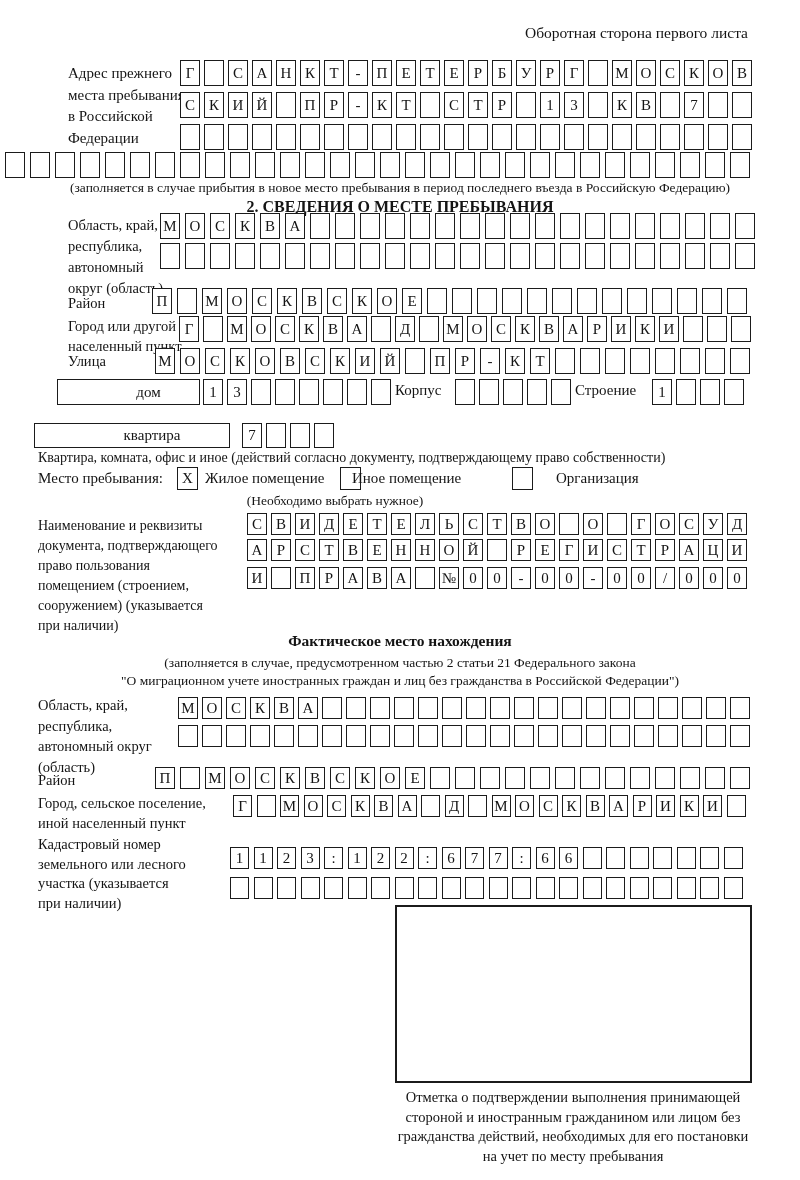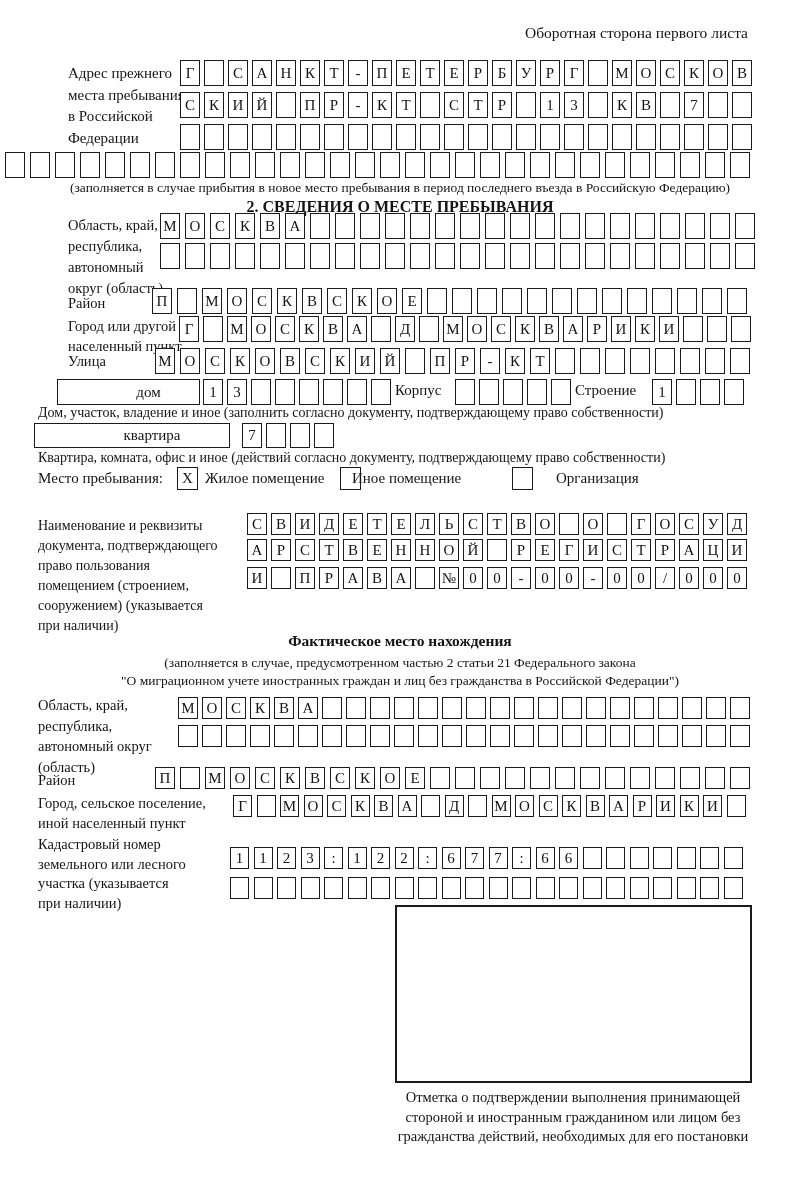--- a/index.html
+++ b/index.html
@@ -328,38 +328,38 @@
       <span class="cell"></span>
       <span class="cell"></span>
     </div>
   <div class="inl" style="left:575px;top:382px">Строение</div>
   <div class="cr ca" style="left:652px;top:379px">
       <span class="cell">1</span>
       <span class="cell"></span>
       <span class="cell"></span>
       <span class="cell"></span>
     </div>
-  <div class="note note-l" style="left:38px;top:405px">Дом, участок, владение и иное (заполнить согласно документу, подтверждающему право собственности)</div>
 
   <div class="wbox" style="left:34px;top:423px;width:196px;height:25px">квартира</div>
   <div class="cr ca" style="left:242px;top:423px;--h:25px">
       <span class="cell">7</span>
       <span class="cell"></span>
       <span class="cell"></span>
       <span class="cell"></span>
     </div>
   <div class="note note-l" style="left:38px;top:450px">Квартира, комната, офис и иное (действий согласно документу, подтверждающему право собственности)</div>
 
   <div class="inl" style="left:38px;top:470px">Место пребывания:</div>
   <div class="chk" style="left:177px;top:467px">X</div>
   <div class="inl" style="left:205px;top:470px">Жилое помещение</div>
   <div class="chk" style="left:340px;top:467px"></div>
   <div class="inl" style="left:352px;top:470px">Иное помещение</div>
   <div class="chk" style="left:512px;top:467px"></div>
   <div class="inl" style="left:556px;top:470px">Организация</div>
+  <div class="note" style="left:170px;top:493px;width:330px;text-align:center">(Необходимо выбрать нужное)</div>
 
   <div class="lbl" style="left:38px;top:516px;font-size:14px;line-height:20px">
       <div>Наименование и реквизиты</div>
       <div>документа, подтверждающего</div>
       <div>право пользования</div>
       <div>помещением (строением,</div>
       <div>сооружением) (указывается</div>
       <div>при наличии)</div>
     </div>
   <div class="cr cc" style="left:247px;top:513px">
@@ -605,15 +605,16 @@
       <span class="cell"></span>
       <span class="cell"></span>
       <span class="cell"></span>
     </div>
 
   <div class="stamp"></div>
   <div class="caption">
       <div>Отметка о подтверждении выполнения принимающей</div>
       <div>стороной и иностранным гражданином или лицом без</div>
       <div>гражданства действий, необходимых для его постановки</div>
+      <div>на учет по месту пребывания</div>
     </div>
 
 </div>
 
 </body></html>

